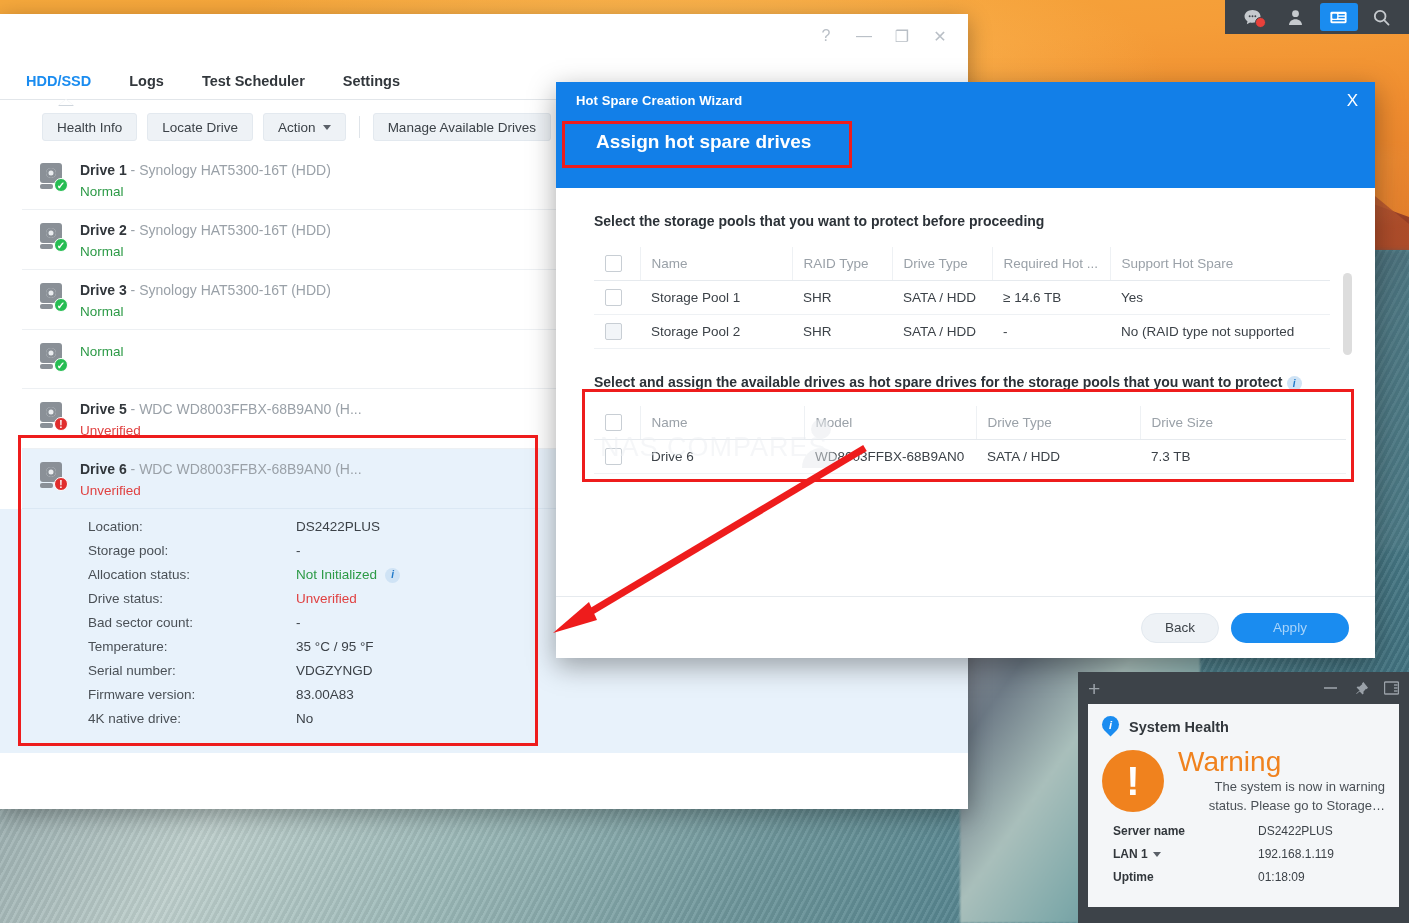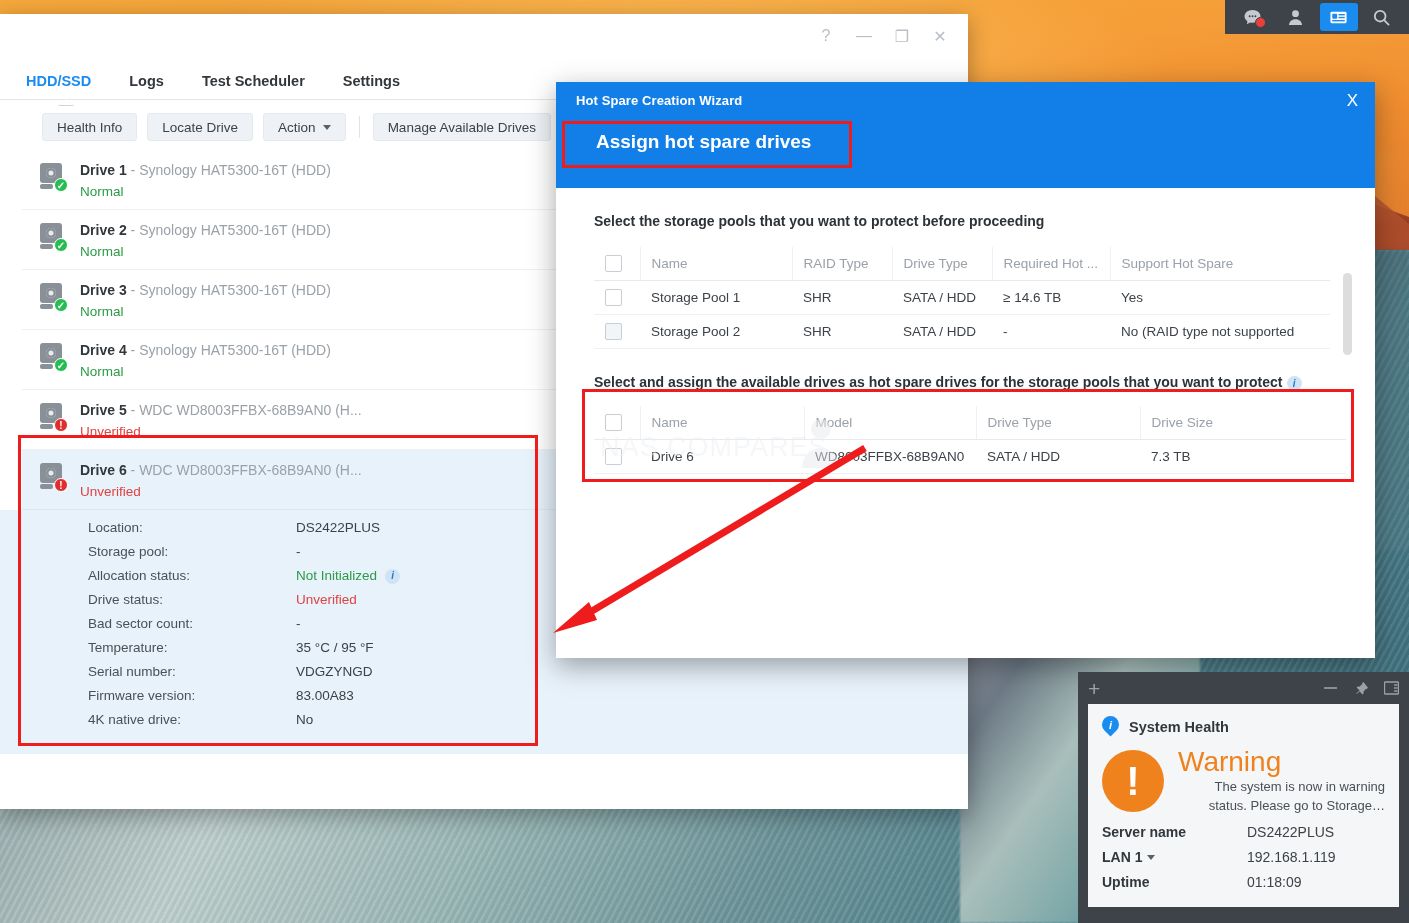--- a/index.html
+++ b/index.html
@@ -217,21 +217,21 @@
   .wg-pin { width:17px; height:22px; position:relative; flex:none; }
   .wg-pin .drop { width:17px; height:17px; background:#1a8cf0; border-radius:50% 50% 50% 0; transform:rotate(-45deg); position:absolute; top:0; left:0;}
   .wg-pin .i { position:absolute; left:0; top:0; width:17px; height:17px; display:flex; align-items:center; justify-content:center; color:#fff; font-size:11px; font-weight:bold; font-style:italic;}
   .wg-status { display:flex; gap:14px; margin-top:12px; }
   .wg-excl {
     width:62px; height:62px; border-radius:50%; background:#f0821e; flex:none;
     display:flex; align-items:center; justify-content:center; color:#fff; font-size:40px; font-weight:bold; line-height:1;
   }
   .wg-warn-t { font-size:28px; color:#f0821e; line-height:24px; }
   .wg-warn-d { font-size:13px; color:#4a5056; line-height:19px; margin-top:3px;text-align:right; }
-  .wg-kv { display:flex; margin-top:9px; font-size:14px; }
+  .wg-kv { display:flex; margin-top:9px; font-size:12px;margin-left:11px; }
   .wg-k { width:145px; font-weight:bold; color:#32373c; display:flex; align-items:center; gap:5px; }
   .wg-v { color:#3c4248; }
 </style>
 </head>
 <body>
 
 <div id="desktop">
   <div class="wp-sky"></div>
   <div class="wp-dune1"></div>
   <div class="wp-dune2"></div>
@@ -345,22 +345,20 @@
       <div class="dsize">14.6 TB</div>
     </div>
 
     <div class="drow">
       <div class="dicon">
         <div class="body"></div>
           <div class="base"></div>
         <div class="dbadge ok">✓</div>
       </div>
       <div class="dmain">
-        <div class="dtitle"><b>Drive 4</b>
-          <span class="model">- Synology HAT5300-16T (HDD)</span></div>
         <div class="dstatus ok">Normal</div>
       </div>
       <div class="dsize">14.6 TB</div>
     </div>
 
     <div class="drow">
       <div class="dicon">
         <div class="body"></div>
           <div class="base"></div>
         <div class="dbadge warn">!</div>
@@ -503,20 +501,24 @@
           <td>Drive 6</td>
           <td>WD8003FFBX-68B9AN0</td>
           <td>SATA / HDD</td>
           <td>7.3 TB</td>
         </tr>
       </tbody>
         </table>
     </div>
   </div>
 
+  <div id="wz-footer">
+    <button class="wz-btn grey">Back</button>
+    <button class="wz-btn blue">Apply</button>
+  </div>
 </div>
 
 <div id="watermark">
   <div class="wm-text">NAS COMPARES</div>
   <svg class="wm-person" viewBox="0 0 46 54">
     <circle cx="23" cy="15" r="10" fill="#e8ebee"></circle>
     <path d="M4 54c0-12 8.5-20 19-20s19 8 19 20z" fill="#e8ebee"></path>
   </svg>
 </div>
 

